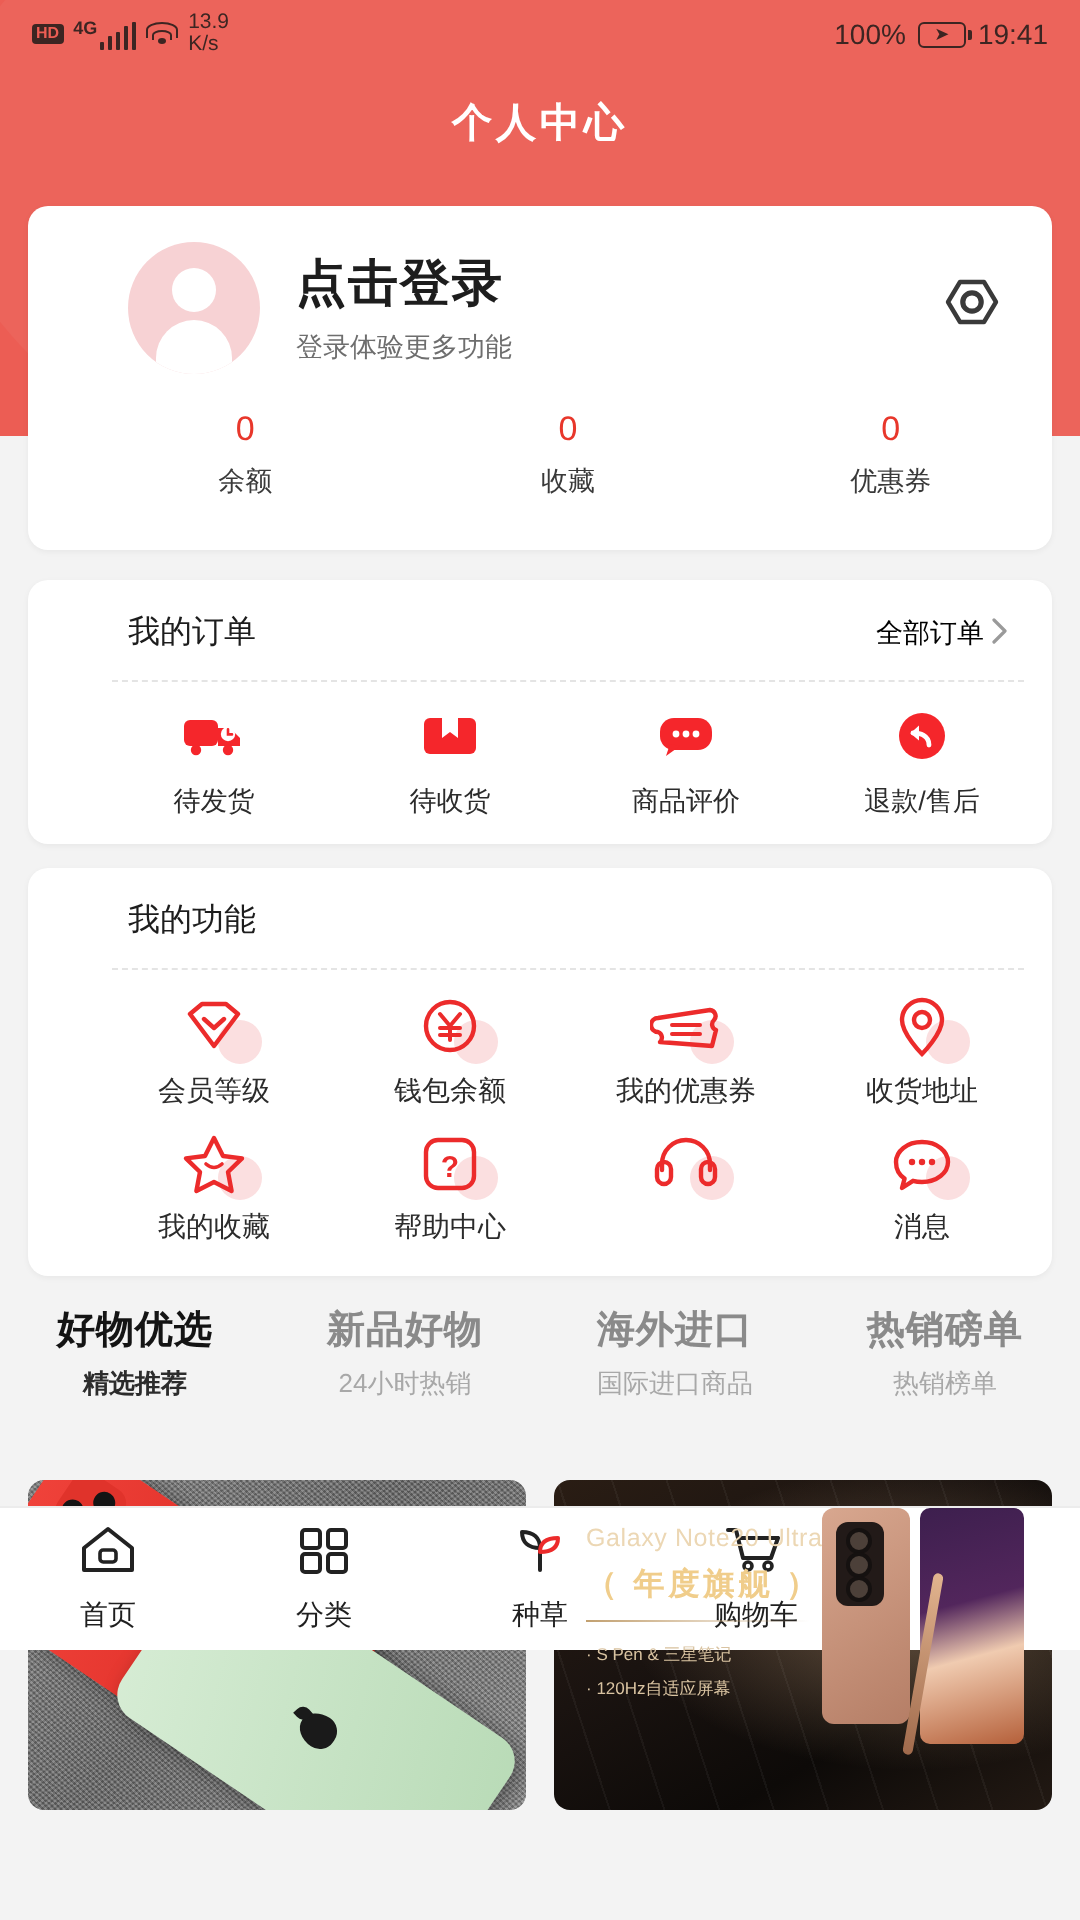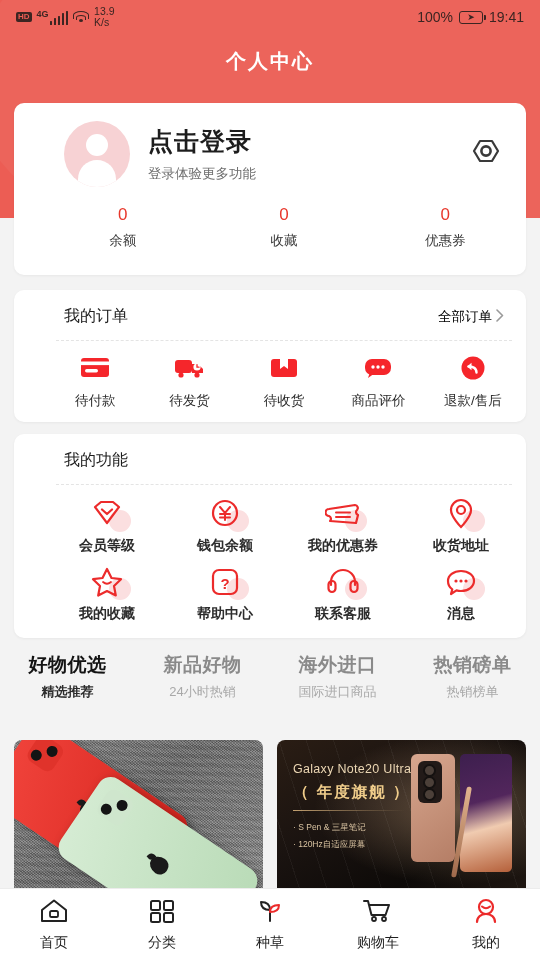--- a/index.html
+++ b/index.html
@@ -2,21 +2,21 @@
 <html><head>
 <meta charset="utf-8">
 <style>
   * { box-sizing: border-box; margin: 0; padding: 0; }
   html, body {
     width: 540px; height: 960px;
     font-family: "Liberation Sans", "DejaVu Sans", sans-serif;
     background: #f3f3f3;
     overflow: hidden;
   }
-  .phone { position: relative; width: 540px; height: 960px; background: #f3f3f3; }
+  .phone { position: relative; width: 540px; height: 825px; background: #f3f3f3; }
 
   
   .header {
     position: absolute; top: 0; left: 0; width: 540px; height: 218px;
     background: #ec5d54;
     overflow: hidden;
   }
   .header::before {
     content: ""; position: absolute;
     width: 820px; height: 420px; left: -30px; top: -128px;
@@ -96,21 +96,21 @@
   .order-item .lb { font-size: 13.5px; color: #2c2c2c; margin-top: 9px; }
 
   
   .funcs { top: 434px; height: 204px; }
   .func-grid { display: flex; flex-wrap: wrap; padding: 8px 6px 0 6px; }
   .func { width: 25%; text-align: center; margin-bottom: 6px; }
   .func .ic { position: relative; height: 42px; display: flex; align-items: center;
     justify-content: center; }
   .func .shadow { position: absolute; width: 22px; height: 22px; border-radius: 50%;
     background: #fbdfe0; right: calc(50% - 24px); bottom: 3px; }
-  .func .lb { font-size: 14px; color: #2c2c2c; margin-top: 2px; font-weight: bold; }
+  .func .lb { font-size: 14px; color: #2c2c2c; margin-top: 2px; }
 
   
   .tabs { position: absolute; top: 652px; left: 0; width: 540px; display: flex; }
   .tab { flex: 1; text-align: center; }
   .tab .t1 { font-size: 19px; color: #8a8a8a; font-weight: bold; display: inline-block;
     position: relative; letter-spacing: .5px; }
   .tab .t2 { font-size: 13px; color: #a8a8a8; margin-top: 5px; }
   .tab.active .t1 { color: #141414; }
   .tab.active .t1::after { content: ""; position: absolute; left: -2px; right: -2px;
     bottom: 0px; height: 7px; background: #f9a5a7; opacity: .85; z-index: -1; }
@@ -260,30 +260,20 @@
         <span>
           <svg width="8" height="13" viewBox="0 0 8 13">
               <path d="M1 1 L6.5 6.5 L1 12" fill="none" stroke="#9a9a9a" stroke-width="1.6" stroke-linecap="round" stroke-linejoin="round"></path>
             </svg>
         </span>
       </div>
     </div>
     <div class="divider"></div>
     <div class="order-row">
 
-      <div class="order-item">
-        <div class="ic">
-          <svg width="30" height="24" viewBox="0 0 30 24">
-            <rect x="1" y="2" width="28" height="19" rx="3" fill="#f5262b"></rect>
-            <rect x="1" y="5.5" width="28" height="3.6" fill="#ffffff"></rect>
-            <rect x="5" y="13" width="13" height="3.4" rx="1.7" fill="#ffffff"></rect>
-          </svg>
-        </div>
-        <div class="lb">待付款</div>
-      </div>
 
       <div class="order-item">
         <div class="ic">
           <svg width="32" height="24" viewBox="0 0 32 24">
             <rect x="1" y="4" width="17" height="13" rx="3" fill="#f5262b"></rect>
             <path d="M18 8 h6 l5 5 v4 h-11 z" fill="#f5262b"></path>
             <circle cx="23" cy="11" r="3.6" fill="#ffffff"></circle>
             <path d="M23 8.6 v2.6 h2" stroke="#f5262b" stroke-width="1.3" fill="none" stroke-linecap="round"></path>
             <circle cx="7" cy="19" r="2.6" fill="#f5262b"></circle>
             <circle cx="23" cy="19" r="2.6" fill="#f5262b"></circle>
@@ -404,21 +394,20 @@
 
       <div class="func">
         <div class="ic">
             <span class="shadow"></span>
           <svg width="34" height="30" viewBox="0 0 34 30" style="position:relative">
             <path d="M5 18 v-3 a12 12 0 0 1 24 0 v3" fill="none" stroke="#ec2b2b" stroke-width="2.2" stroke-linecap="round"></path>
             <rect x="2.5" y="14" width="7" height="11" rx="3.5" fill="none" stroke="#ec2b2b" stroke-width="2.2"></rect>
             <rect x="24.5" y="14" width="7" height="11" rx="3.5" fill="none" stroke="#ec2b2b" stroke-width="2.2"></rect>
           </svg>
         </div>
-        <div class="lb">联系客服</div>
       </div>
 
       <div class="func">
         <div class="ic">
             <span class="shadow"></span>
           <svg width="34" height="30" viewBox="0 0 34 30" style="position:relative">
             <path d="M17 4 c7.5 0 13 4.6 13 10 s-5.5 10 -13 10 c-1.6 0 -3.1 -.2 -4.5 -.6 L7 27 l1.3 -4.7 C5.6 20.5 4 17.9 4 14 4 8.6 9.5 4 17 4 Z" fill="none" stroke="#ec2b2b" stroke-width="2.2" stroke-linejoin="round"></path>
             <circle cx="12" cy="14" r="1.6" fill="#ec2b2b"></circle>
               <circle cx="17" cy="14" r="1.6" fill="#ec2b2b"></circle>
               <circle cx="22" cy="14" r="1.6" fill="#ec2b2b"></circle>

